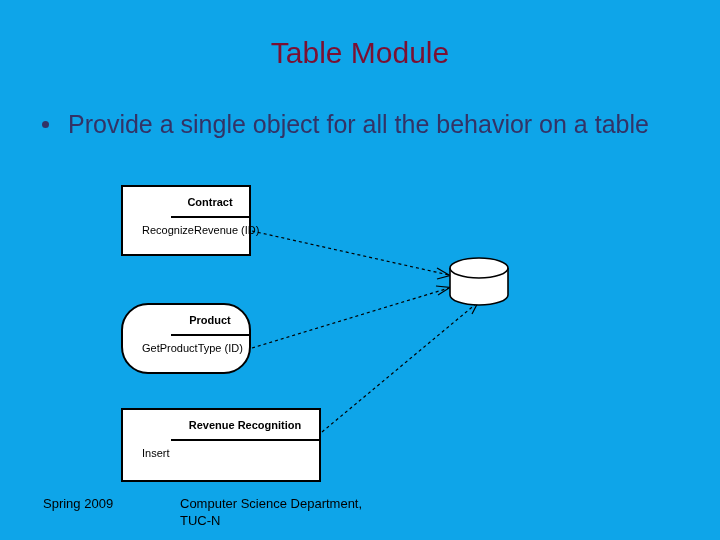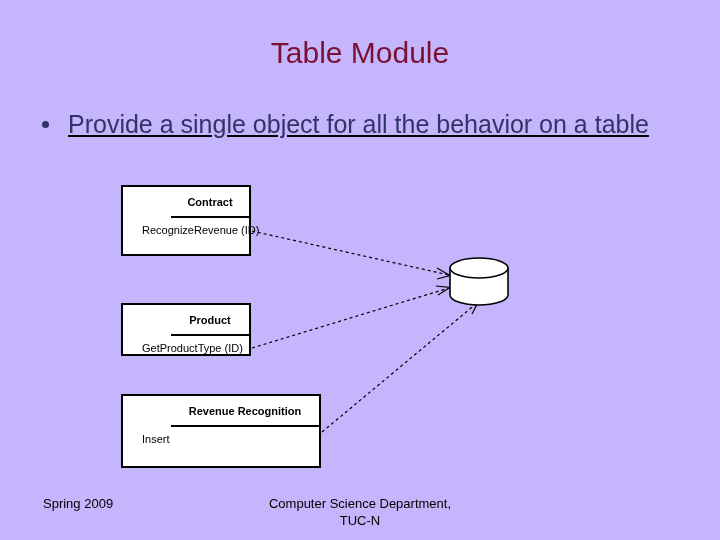--- a/index.html
+++ b/index.html
@@ -13,21 +13,21 @@
     background: #ffffff;
     font-family: "Liberation Sans", sans-serif;
     overflow: hidden;
     position: relative;
   }
   #slide {
     position: absolute;
     left: 0; top: 0;
     width: 720px;
     height: 540px;
-    background: #c4b5fd;
+    background: #0ea5e9;
   }
   
   #slide-title {
     position: absolute;
     left: 36px;
     top: 34px;
     width: 648px;
     text-align: center;
     color: #7b1032;
     font-size: 30px;
@@ -38,21 +38,20 @@
   }
   
   #body-list {
     position: absolute;
     left: 30px;
     top: 108px;
     width: 660px;
     margin: 0;
     padding: 0;
     list-style: none;
-    text-decoration: underline;
   }
   #body-list li {
     position: relative;
     color: #333366;
     font-size: 25px;
     line-height: 33px;
     padding-left: 38px;
     font-weight: 400;
   }
   #body-list li .bullet-dot {
@@ -97,42 +96,42 @@
     color: #000000;
     line-height: 13px;
     padding: 6px 0 0 19px;
     box-sizing: border-box;
     text-align: left;
   }
   .uml-box .uml-ops div { white-space: nowrap; }
 
   #box-contract   { left: 121px; top: 185px; width: 130px; height: 71px; }
   #box-contract .uml-ops { height: 38px; }
-  #box-product    { left: 121px; top: 303px; width: 130px; height: 53px; }
+  #box-product    { left: 121px; top: 303px; width: 130px; height: 71px; border-radius: 27px; }
   #box-product .uml-ops { height: 38px; }
-  #box-revrec     { left: 121px; top: 394px; width: 200px; height: 74px; }
+  #box-revrec     { left: 121px; top: 408px; width: 200px; height: 74px; }
   #box-revrec .uml-ops { height: 56px; }
 
   
   #footer-left {
     position: absolute;
     left: 43px;
     top: 495px;
     font-size: 13px;
     color: #000000;
     line-height: 17px;
     white-space: nowrap;
     text-align: right;
   }
   #footer-center {
     position: absolute;
     left: 180px;
     top: 495px;
     width: 360px;
-    text-align: center;
+    text-align: left;
     font-size: 13px;
     color: #000000;
     line-height: 17px;
   }
 </style>
 </head>
 <body>
 
 <div id="slide">
 

